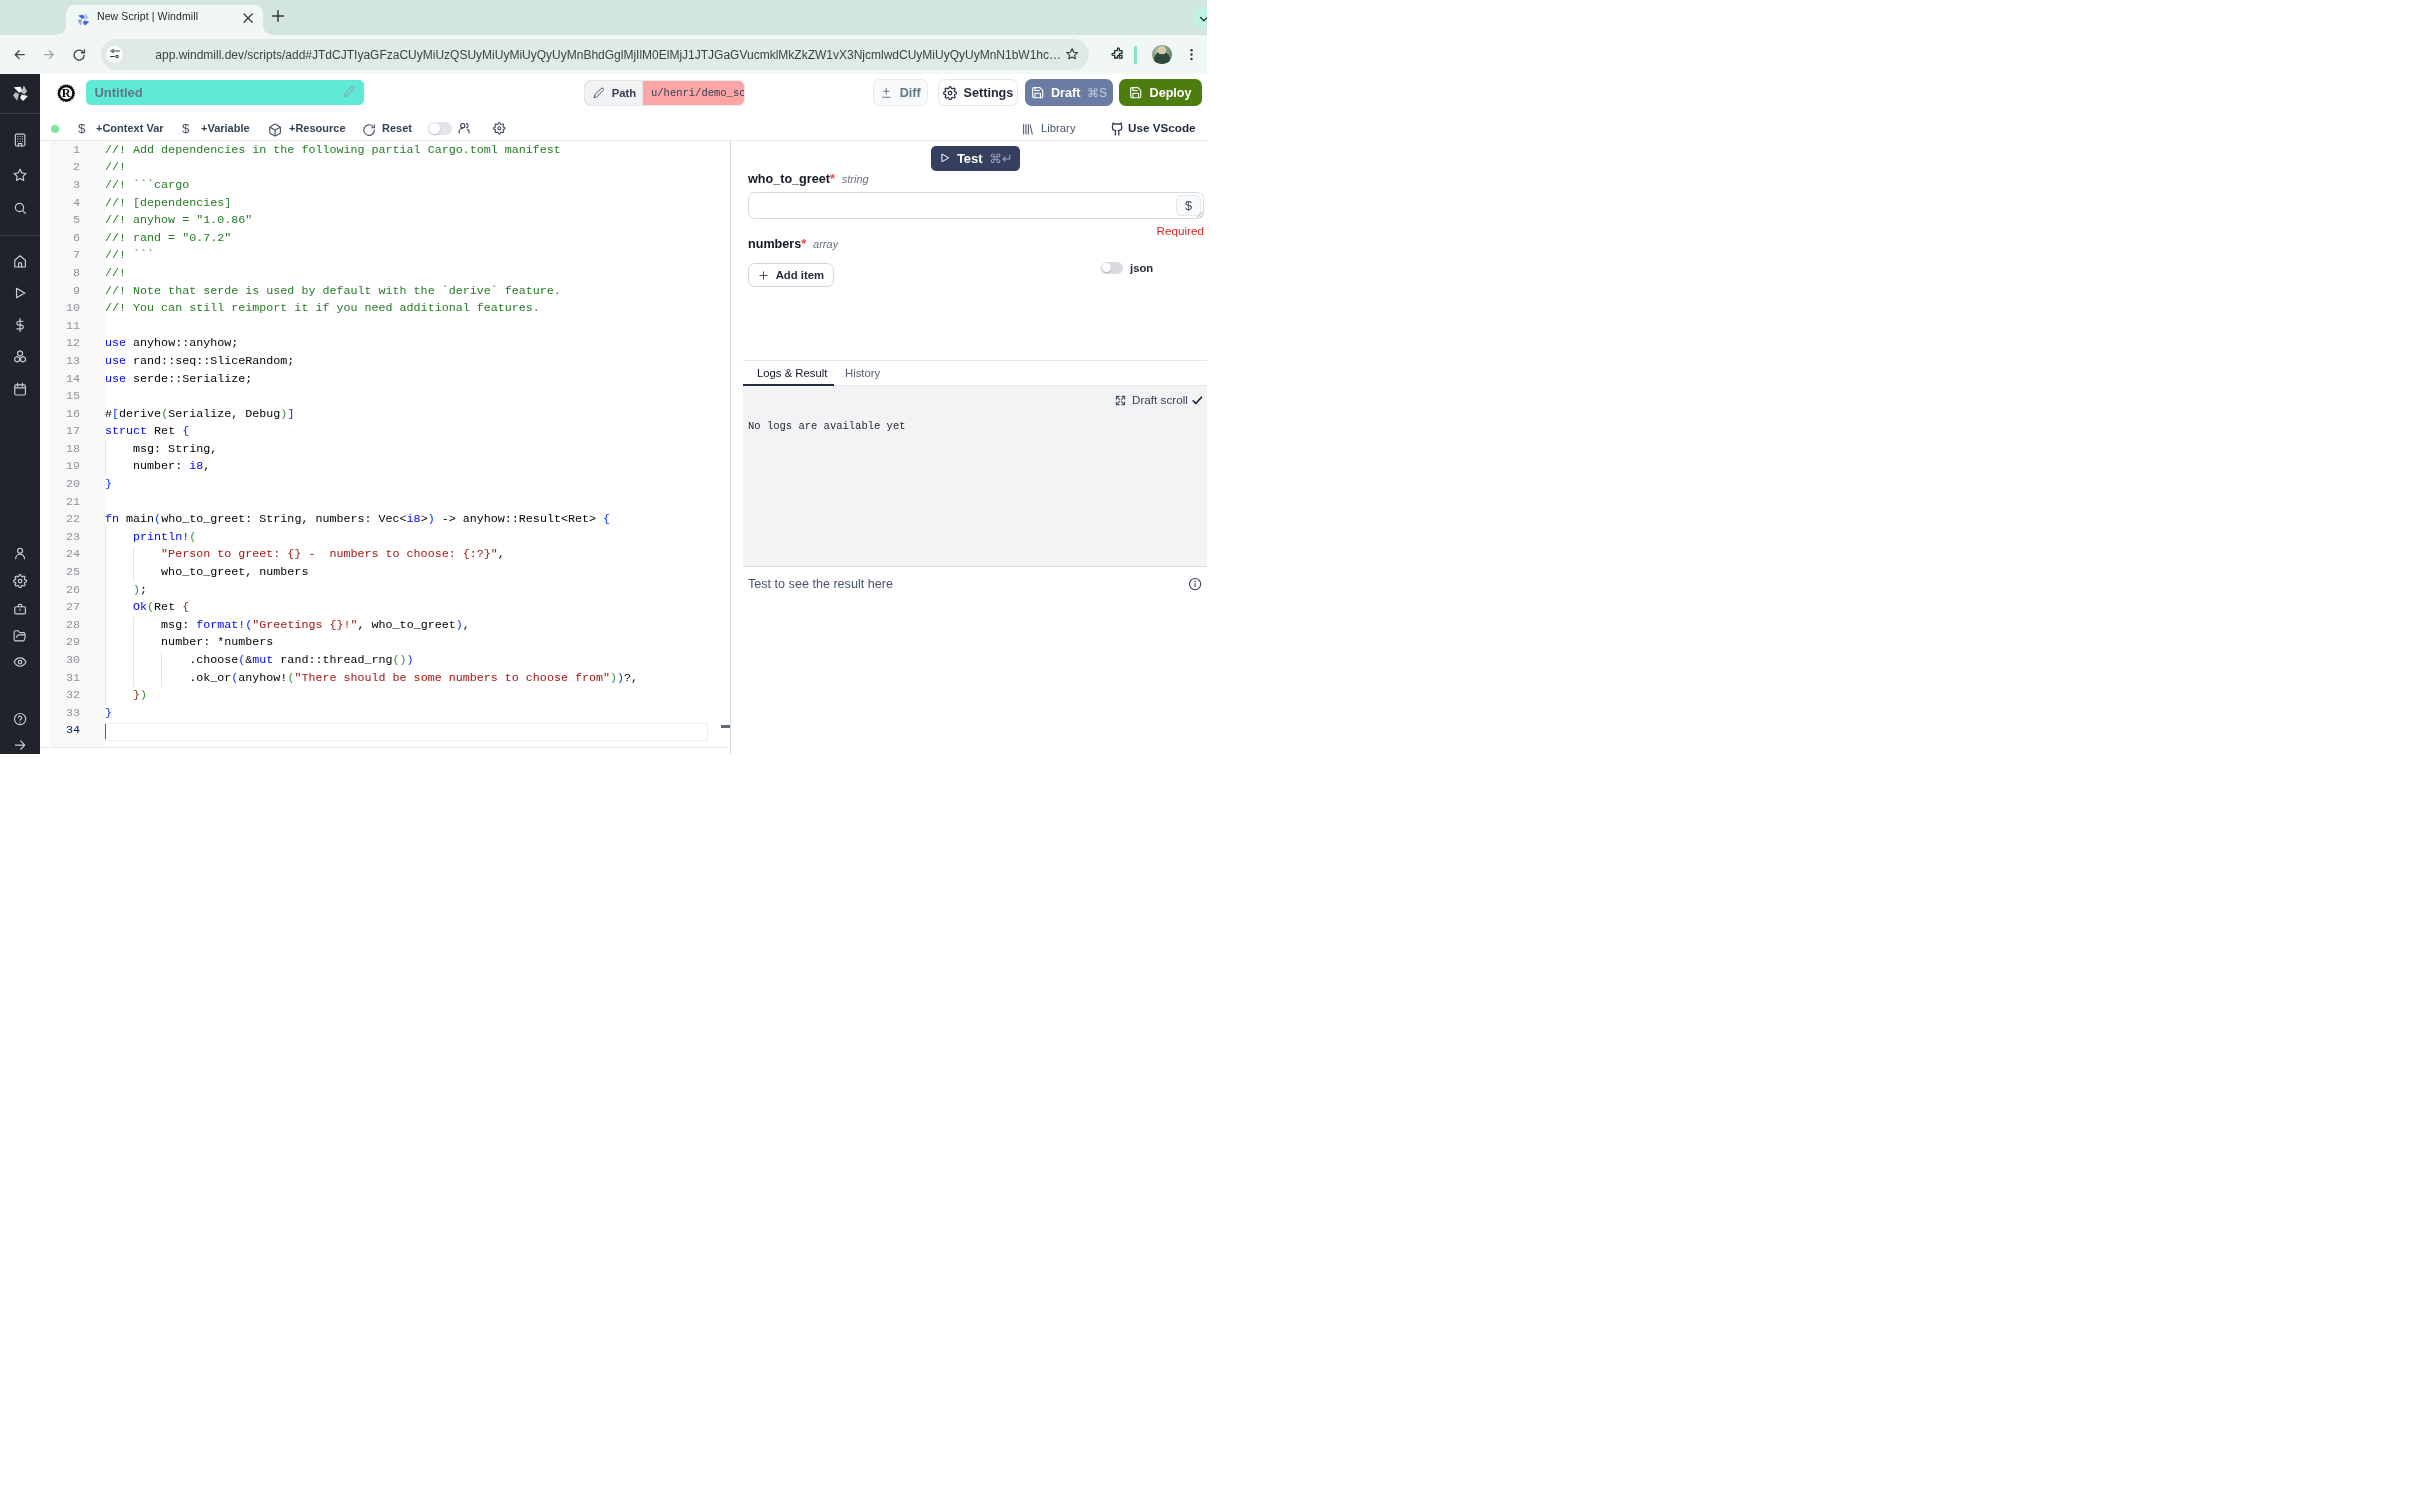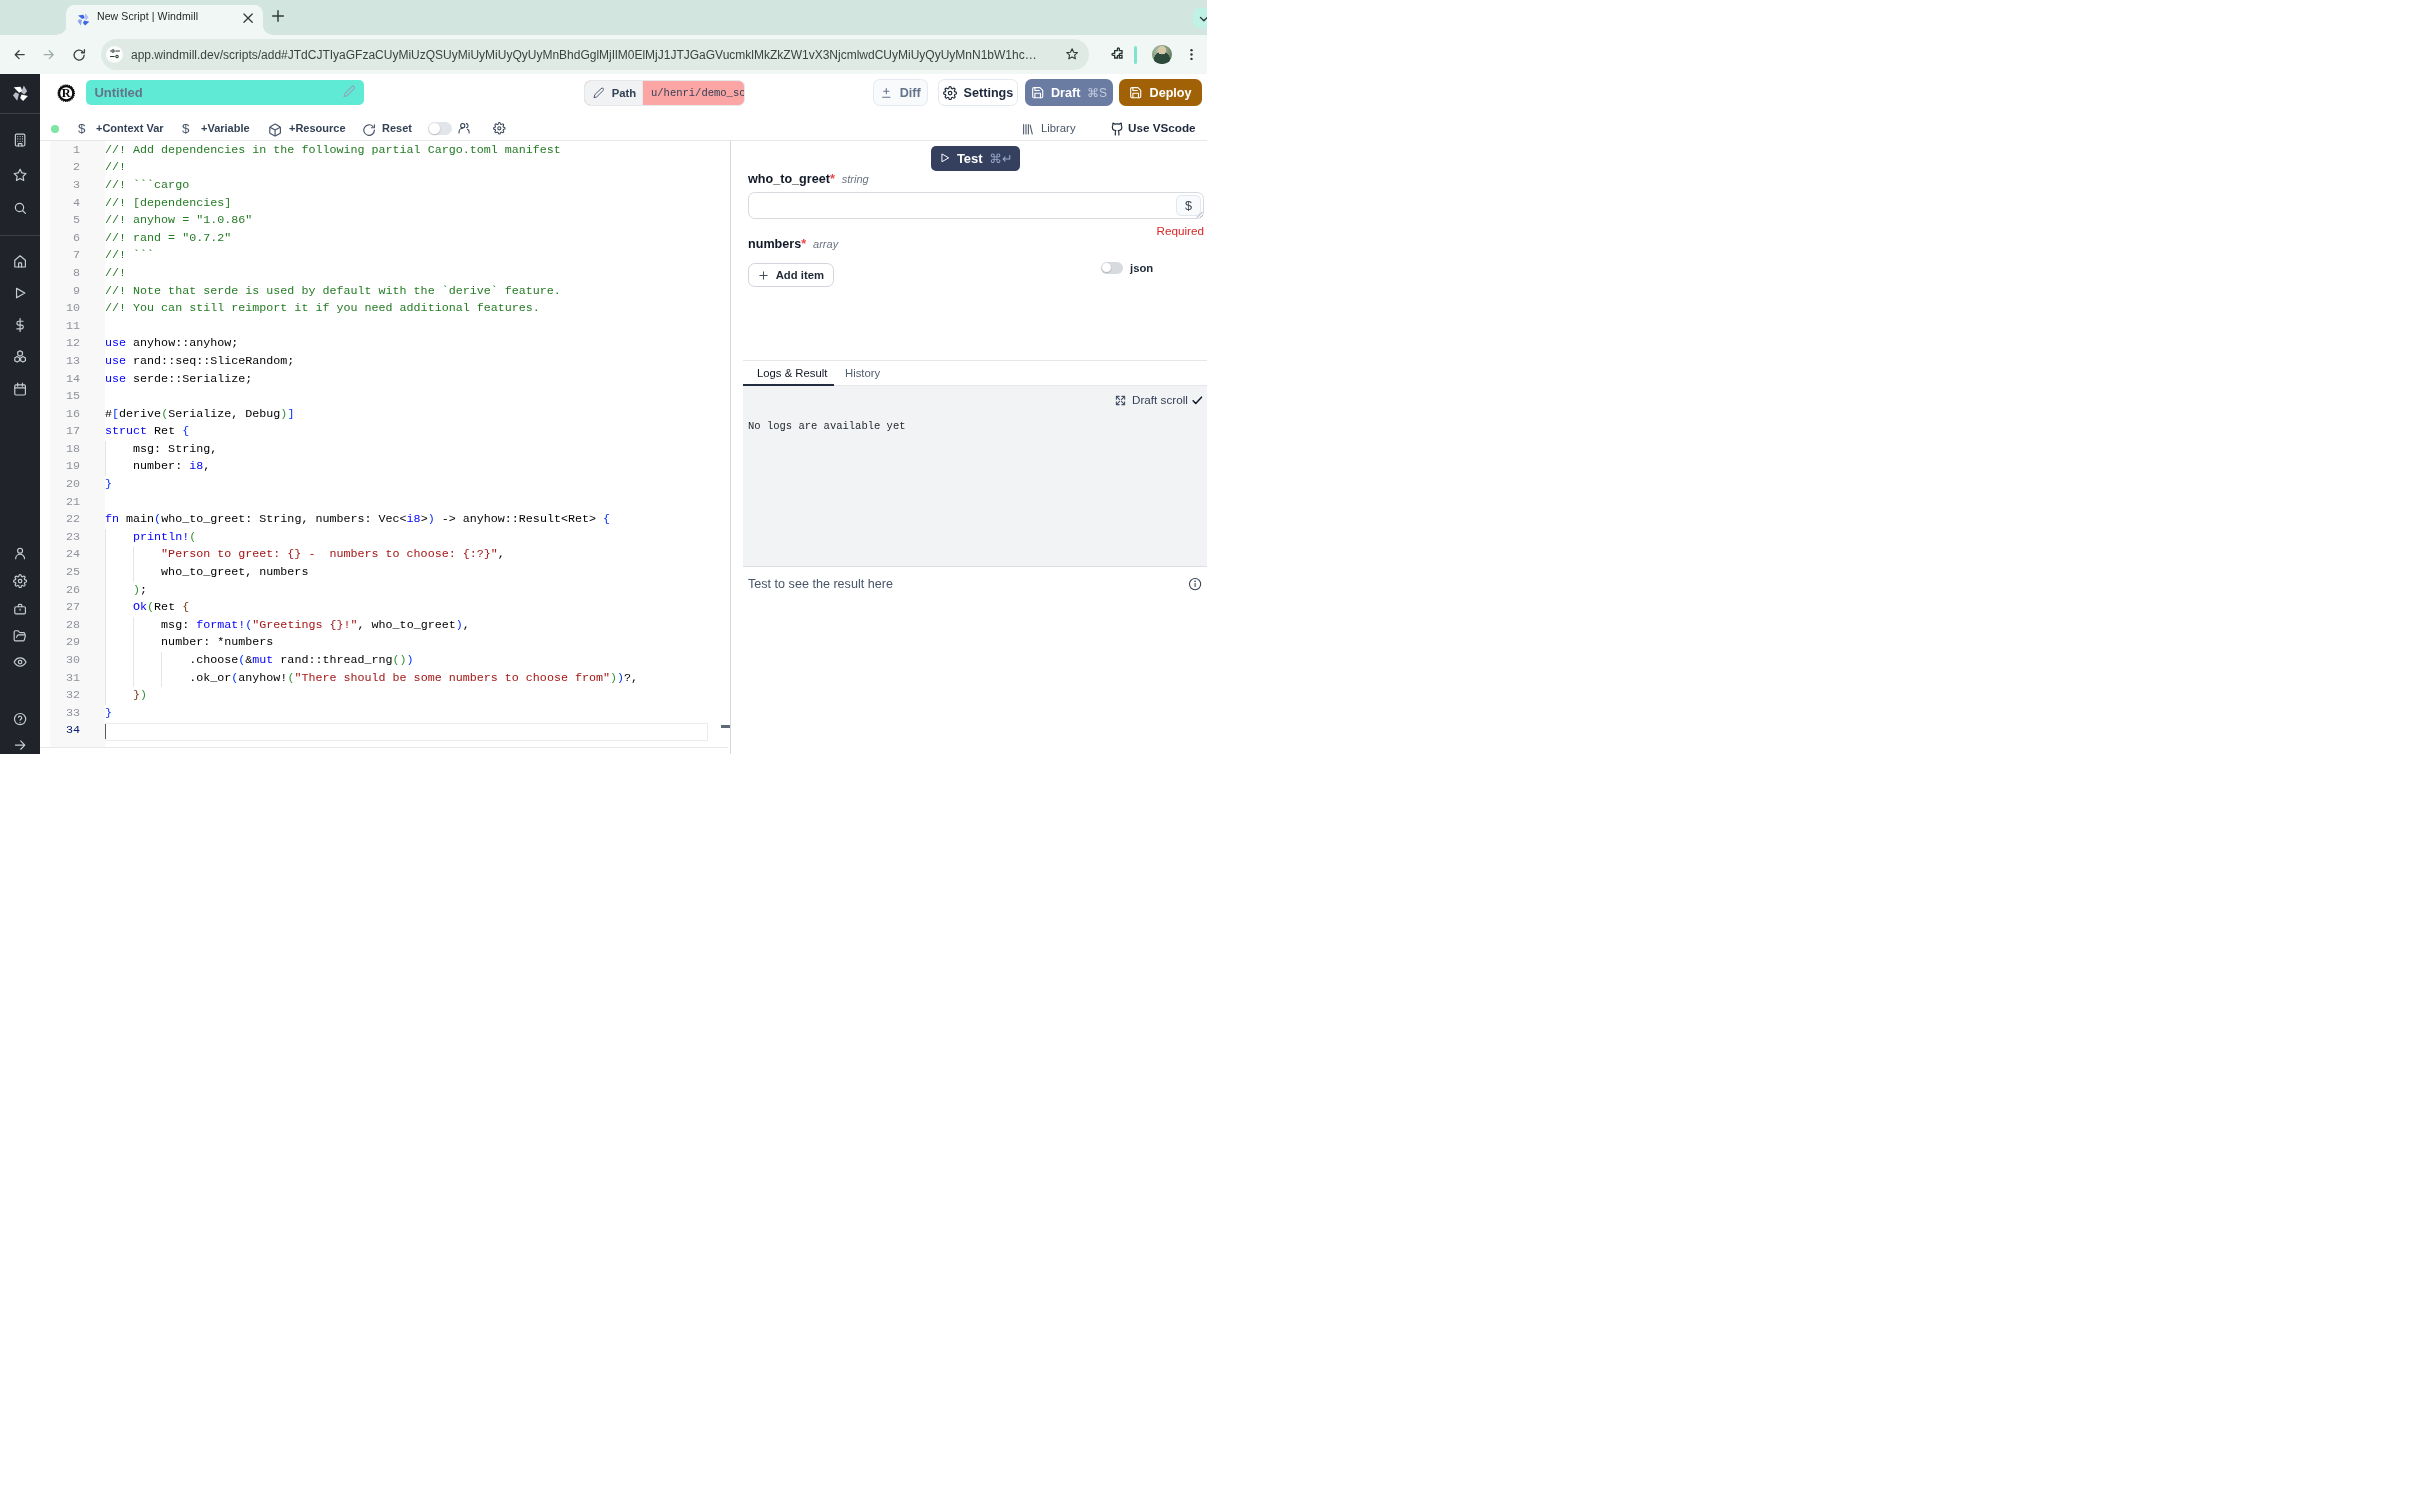--- a/index.html
+++ b/index.html
@@ -13,21 +13,21 @@
 #tab .curve { position:absolute; bottom:0; width:8.4px; height:8.4px; background:radial-gradient(circle at 0 0, transparent 8.4px, #f1f7f4 8.8px); }
 #tab .curve.l { left:-8.4px; background:radial-gradient(circle at 0 0, transparent 8px, #f1f7f4 8.4px); }
 #tab .curve.r { right:-8.4px; background:radial-gradient(circle at 8.4px 0, transparent 8px, #f1f7f4 8.4px); }
 #tabtitle { position:absolute; left:31px; top:5.9px; white-space:nowrap; font-size:10.5px; color:#1c2422; letter-spacing:0.1px; }
 #tabclose { position:absolute; left:175px; top:6.3px; width:14.2px; height:14.2px; color:#2f3a37; }
 #newtab { position:absolute; left:270px; top:8.4px; width:16px; height:16px; color:#2f3a37; }
 #chevbtn { position:absolute; left:1193px; top:8.4px; width:22px; height:19.7px; background:#bff2e4; border-radius:6.7px; }
 #toolbar { position:absolute; left:0; top:35px; width:1207px; height:39px; background:#f1f7f4; }
 #omnibox { position:absolute; left:101px; top:4.2px; width:988px; height:31px; border-radius:15.5px; background:#dfeae5; }
 #omnicircle { position:absolute; left:5px; top:6.7px; width:17px; height:17px; border-radius:50%; background:#fafdfb; }
-#urltext { position:absolute; left:30px; top:8.4px; font-size:12px; color:#39443f; white-space:nowrap; overflow:hidden; width:930px; }
+#urltext { position:absolute; left:30px; top:8.4px; font-size:12px; color:#39443f; white-space:nowrap; overflow:hidden; width:930px;text-align:right; }
 
 
 #sidebar { position:absolute; left:0; top:74px; width:40px; height:680px; background:#202329; }
 #sidebar .div { position:absolute; left:0; width:40px; height:0.8px; background:#3a3f49; }
 #sidebar svg { position:absolute; left:12.6px; color:#c7cdd6; }
 
 
 #apphead { position:absolute; left:40px; top:74px; width:1167px; height:67px; background:#fff; border-bottom:0.8px solid #e5e7eb; }
 #untitled { position:absolute; left:46px; top:5.9px; width:278px; height:25px; background:#5eead4; border-radius:5px; color:#64748b; font-size:13px; font-weight:600; line-height:25px; padding-left:8.4px; }
 .btn { position:absolute; top:5.4px; height:27px; border-radius:6.7px; display:flex; align-items:center; justify-content:center; gap:6.7px; font-size:12.6px; font-weight:600; }
@@ -240,21 +240,21 @@
       <span>Settings</span>
     </div>
     <div class="btn" style="left:985px;width:88px;background:#6b7ca3;color:#fff;">
       <svg width="13.4" height="13.4" viewBox="0 0 24 24" fill="none" stroke="#fff" stroke-width="2" stroke-linecap="round" stroke-linejoin="round">
           <path d="M19 21 H5 a2 2 0 0 1 -2 -2 V5 a2 2 0 0 1 2 -2 h11 l5 5 v11 a2 2 0 0 1 -2 2 z"></path>
           <path d="M17 21 v-8 H7 v8 M7 3 v5 h8"></path>
         </svg>
       <span>Draft</span>
         <span style="color:#c3cbde;font-weight:400;font-size:12px">⌘S</span>
     </div>
-    <div class="btn" style="left:1079px;width:83px;background:#a16207;color:#fff;">
+    <div class="btn" style="left:1079px;width:83px;background:#4d7c0f;color:#fff;">
       <svg width="13.4" height="13.4" viewBox="0 0 24 24" fill="none" stroke="#fff" stroke-width="2" stroke-linecap="round" stroke-linejoin="round">
           <path d="M19 21 H5 a2 2 0 0 1 -2 -2 V5 a2 2 0 0 1 2 -2 h11 l5 5 v11 a2 2 0 0 1 -2 2 z"></path>
           <path d="M17 21 v-8 H7 v8 M7 3 v5 h8"></path>
         </svg>
       <span>Deploy</span>
     </div>
 
     <div class="abs" style="left:11.4px;top:51px;width:7.9px;height:7.9px;border-radius:50%;background:#7fe5a4"></div>
     <span class="trow" style="left:38px;top:47px;font-size:13.4px;font-weight:500;color:#475569">$</span>
     <span class="trow" style="left:56px;top:48px;font-size:11px;">+Context Var</span>

